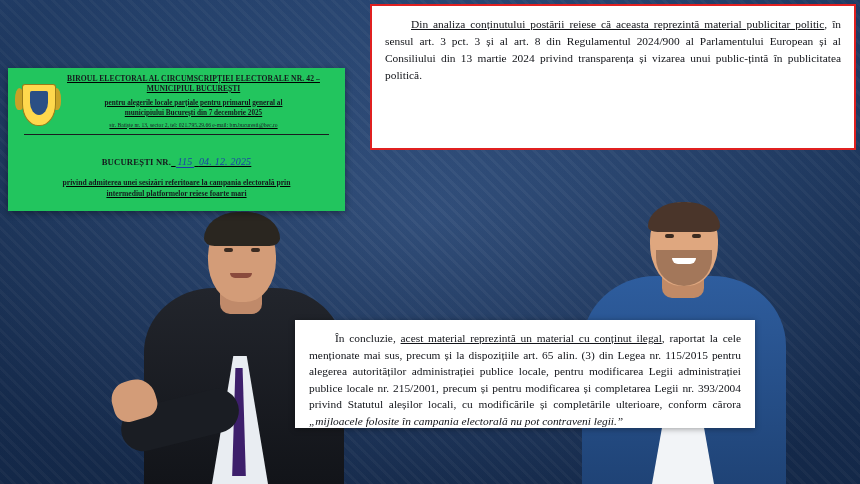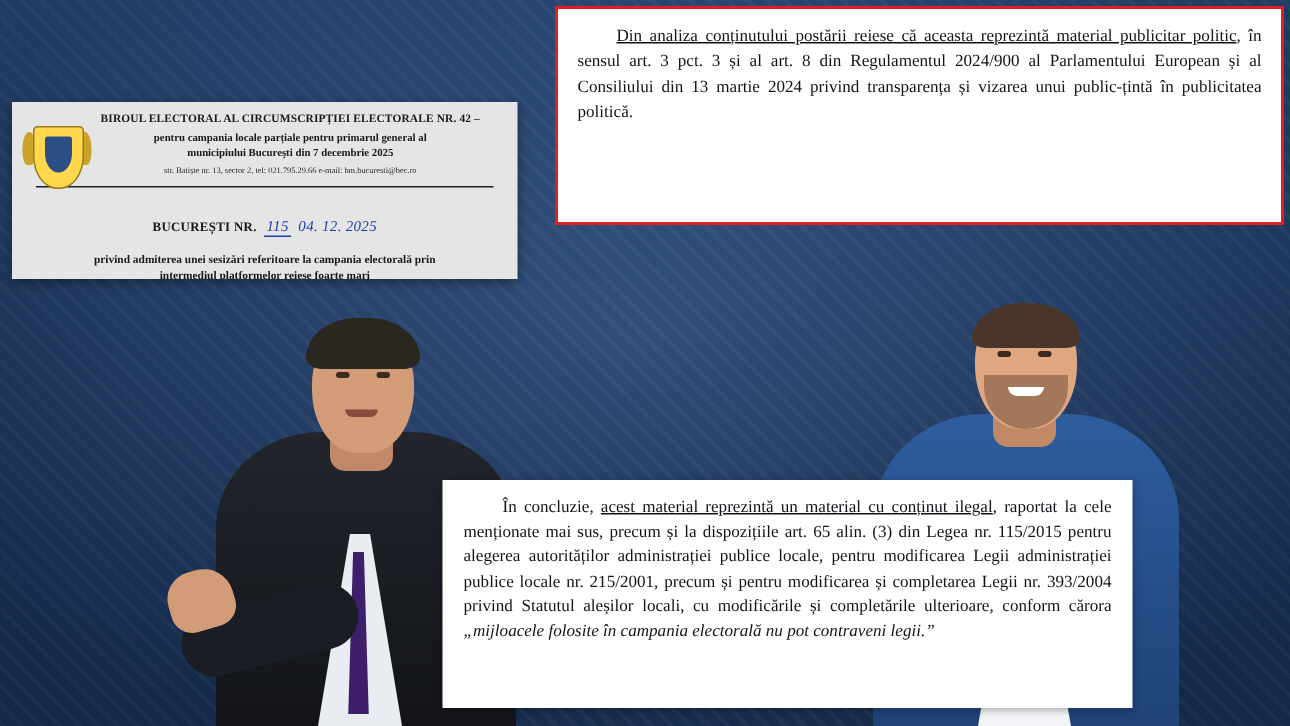--- a/index.html
+++ b/index.html
@@ -37,24 +37,25 @@
     inset: 0;
     background: radial-gradient(ellipse at 50% 45%, rgba(255,255,255,0.07) 0%, rgba(0,0,0,0.25) 85%);
   }
 
   
   .doc-card {
     position: absolute;
     left: 8px;
     top: 68px;
     width: 337px;
-    height: 118px;
-    background: #e5e5e5;
+    height: 143px;
+    background: #22c55e;
     box-shadow: 0 2px 7px rgba(0,0,0,0.4);
     overflow: hidden;
+    text-decoration: underline;
   }
   .doc-inner {
     position: relative;
     width: 100%;
     height: 100%;
     padding: 6px 10px 0 10px;
     box-sizing: border-box;
   }
   .crest {
     position: absolute;
@@ -198,21 +199,21 @@
   .indent { display: inline-block; width: 26px; }
   .u { text-decoration: underline; }
   .b { font-weight: bold; }
 
   
   .whitebox {
     position: absolute;
     left: 295px;
     top: 320px;
     width: 460px;
-    height: 152px;
+    height: 108px;
     background: #ffffff;
     box-sizing: border-box;
     padding: 10px 14px 8px 14px;
     box-shadow: 0 1px 6px rgba(0,0,0,0.35);
   }
   .whitebox p {
     margin: 0;
     font-family: "Liberation Serif", serif;
     font-size: 11.4px;
     line-height: 1.45;
@@ -457,21 +458,22 @@
 
   <div class="doc-card">
     <div class="doc-inner">
       <div class="crest">
         <div class="wing-l"></div>
         <div class="wing-r"></div>
         <div class="shield"></div>
       </div>
       <div class="doc-head">
         <div class="l1">BIROUL ELECTORAL AL CIRCUMSCRIPȚIEI ELECTORALE NR. 42 –</div>
-        <div class="l3">pentru campania locale parțiale pentru primarul general al</div>
+        <div class="l2">MUNICIPIUL BUCUREȘTI</div>
+        <div class="l3">pentru alegerile locale parțiale pentru primarul general al</div>
         <div class="l4">municipiului București din 7 decembrie 2025</div>
         <div class="contact">str. Batiște nr. 13, sector 2, tel: 021.795.29.66  e-mail: bm.bucuresti@bec.ro</div>
       </div>
       <div class="doc-rule"></div>
       <div class="doc-body">
         <div>
           <span class="hot-line">BUCUREȘTI NR.</span>
           <span class="hand hand-underline">115</span>
           <span class="hand">04. 12. 2025</span>
         </div>

